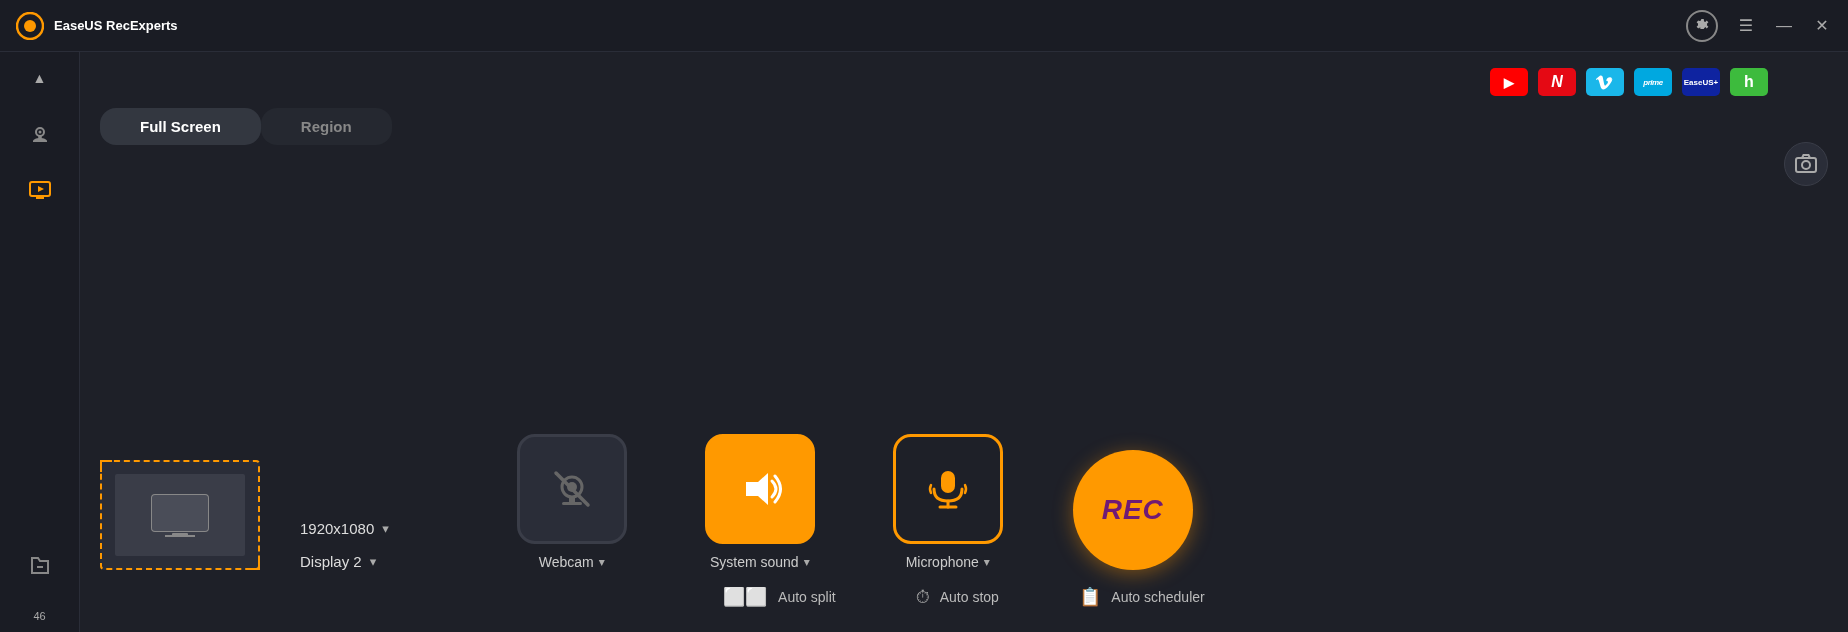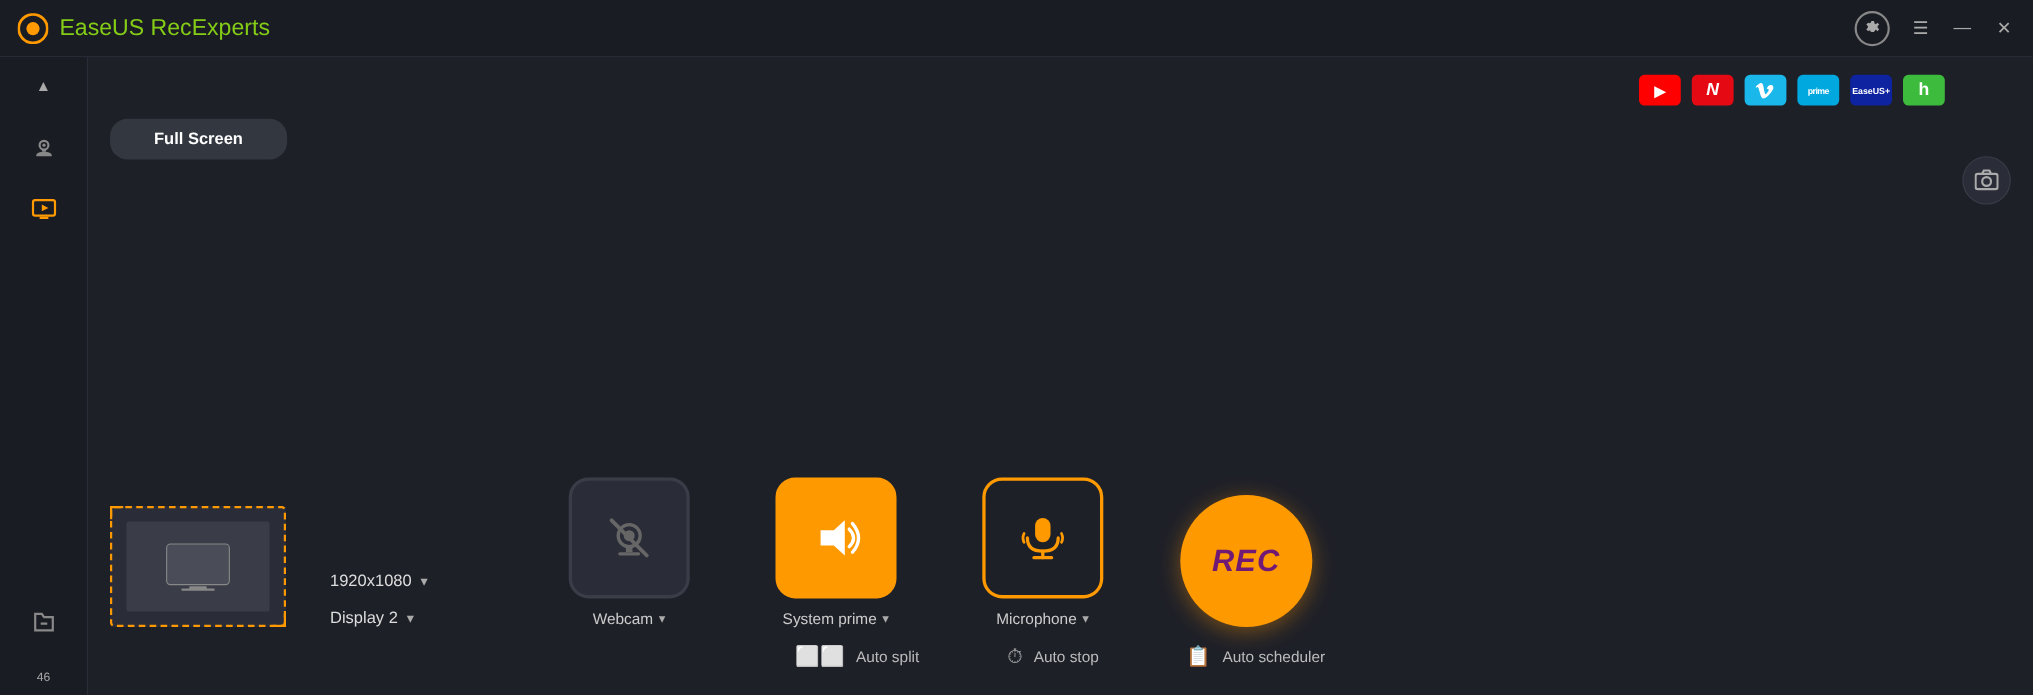--- a/index.html
+++ b/index.html
@@ -21,23 +21,23 @@
       background: #1a1c24;
       padding: 0 16px;
       border-bottom: 1px solid #2a2d38;
     }
     .title-bar-logo {
       width: 28px;
       height: 28px;
       margin-right: 10px;
     }
     .title-bar-text {
-      color: #84cc16;
-      font-size: 21px;
-      font-weight: 400;
+      color: #ffffff;
+      font-size: 13px;
+      font-weight: 700;
       flex: 1;
     }
     .title-bar-controls {
       display: flex;
       align-items: center;
       gap: 18px;
     }
     .title-bar-icon {
       color: #aaa;
       font-size: 16px;
@@ -124,21 +124,21 @@
       display: flex;
       align-items: center;
       justify-content: center;
       font-size: 13px;
       font-weight: bold;
       cursor: pointer;
     }
     .stream-yt { background: #ff0000; color: #fff; }
     .stream-netflix { background: #e50914; color: #fff; font-size: 15px; font-style: italic; font-weight: 900; }
     .stream-vimeo { background: #1ab7ea; color: #fff; }
-    .stream-prime { background: #00a8e0; color: #fff; font-size: 10px; }
+    .stream-prime { background: #00a8e0; color: #fff; font-size: 10px; font-style: italic; }
     .stream-disney { background: #113ccf; color: #fff; font-size: 10px; }
     .stream-hulu { background: #3dbb3d; color: #fff; font-size: 14px; font-weight: 900; }
 
     
     .tab-row {
       display: flex;
       align-items: center;
       gap: 0;
       margin-bottom: 20px;
     }
@@ -406,20 +406,21 @@
             <path d="M22 7.4c-.1 2.2-1.6 5.2-4.6 9C14.3 20.3 11.7 22 9.5 22c-1.3 0-2.5-1.2-3.4-3.7L4.3 12C3.7 9.5 3 8.2 2.2 8.2c-.2 0-.8.4-2 1.1L0 7.9c1.3-1.1 2.6-2.3 3.5-3 1.3-1.1 2.2-1.7 2.9-1.7 1.5-.1 2.4 1 2.8 3.1L10.5 13c.5 2.5 1.1 3.8 1.7 3.8.5 0 1.2-.8 2.2-2.3 1-.6 1.5-1.3 1.5-2.3.1-1-.8-2-2.5-1.8 1-3.2 2.8-4.7 5.4-4.6 2 .1 2.9 1.3 2.2 3.6z"></path>
           </svg>
       </div>
       <div class="stream-icon stream-prime" style="background:#00a8e0;font-size:8px;color:#fff;font-weight:700;letter-spacing:-0.5px;">prime</div>
       <div class="stream-icon stream-disney" style="background:#0e23a0;font-size:8px;color:#fff;font-weight:700;">EaseUS+</div>
       <div class="stream-icon stream-hulu" style="background:#3dbb3d;font-size:16px;font-weight:900;color:#fff;">h</div>
     </div>
 
     <div class="tab-row">
       <button class="tab-btn active">Full Screen</button>
+      <button class="tab-btn inactive">Region</button>
     </div>
 
     <div class="controls-row">
 
       <div class="screen-preview">
         <div class="corner-tl"></div>
         <div class="corner-br"></div>
         <div class="screen-preview-inner">
 
           <svg width="60" height="45" viewBox="0 0 60 45" fill="none">
@@ -462,21 +463,21 @@
 
         <div class="media-btn-group">
           <div class="media-btn system-sound">
             <svg width="48" height="48" viewBox="0 0 48 48" fill="white">
               <polygon points="10,17 22,17 32,8 32,40 22,31 10,31"></polygon>
               <path d="M36 16 Q44 24 36 32" fill="none" stroke="white" stroke-width="3" stroke-linecap="round"></path>
               <path d="M39 11 Q50 24 39 37" fill="none" stroke="white" stroke-width="3" stroke-linecap="round"></path>
             </svg>
           </div>
           <div class="media-btn-label">
-            <span>System prime</span>
+            <span>System sound</span>
             <span class="chevron">▾</span>
           </div>
         </div>
 
         <div class="media-btn-group">
           <div class="media-btn microphone">
             <svg width="48" height="48" viewBox="0 0 48 48" fill="#f90">
               <rect x="17" y="6" width="14" height="22" rx="7" fill="#f90"></rect>
               <path d="M10 24 Q10 36 24 36 Q38 36 38 24" fill="none" stroke="#f90" stroke-width="3" stroke-linecap="round"></path>
               <line x1="24" y1="36" x2="24" y2="42" stroke="#f90" stroke-width="3" stroke-linecap="round"></line>

